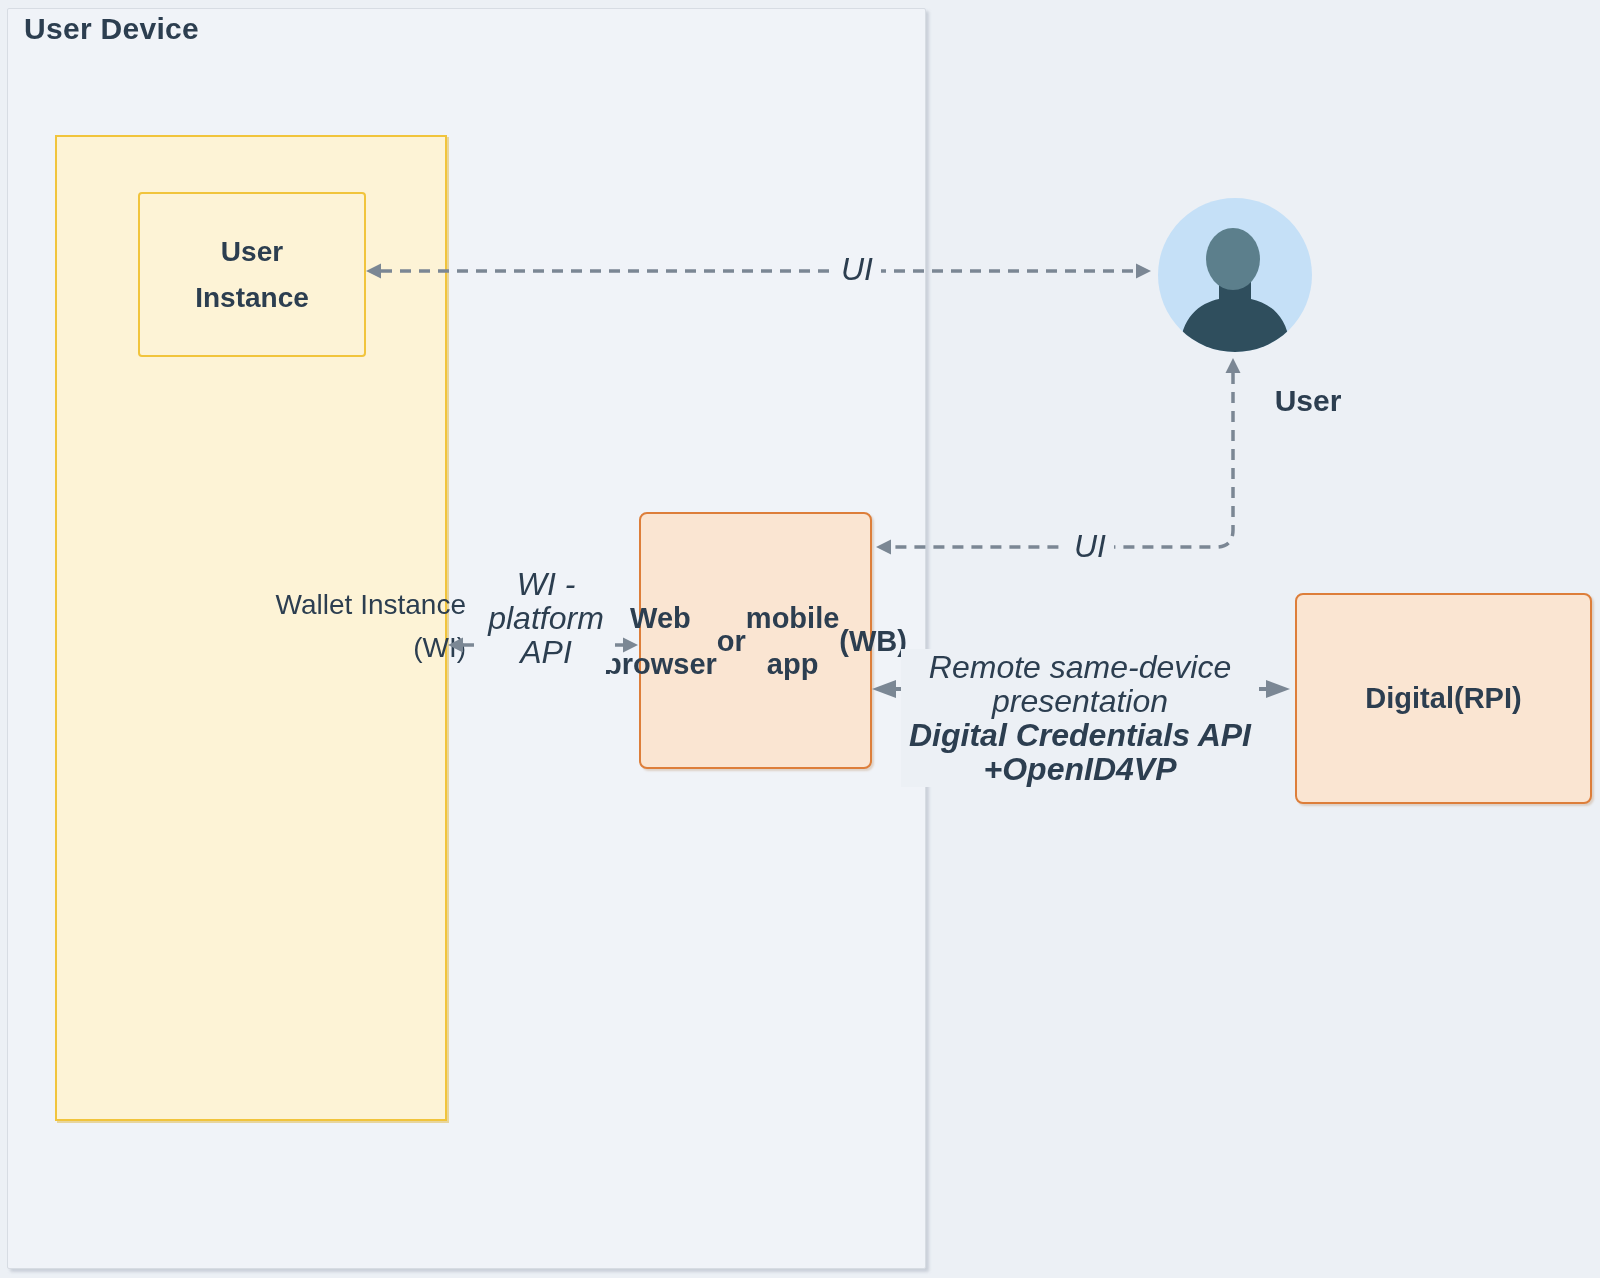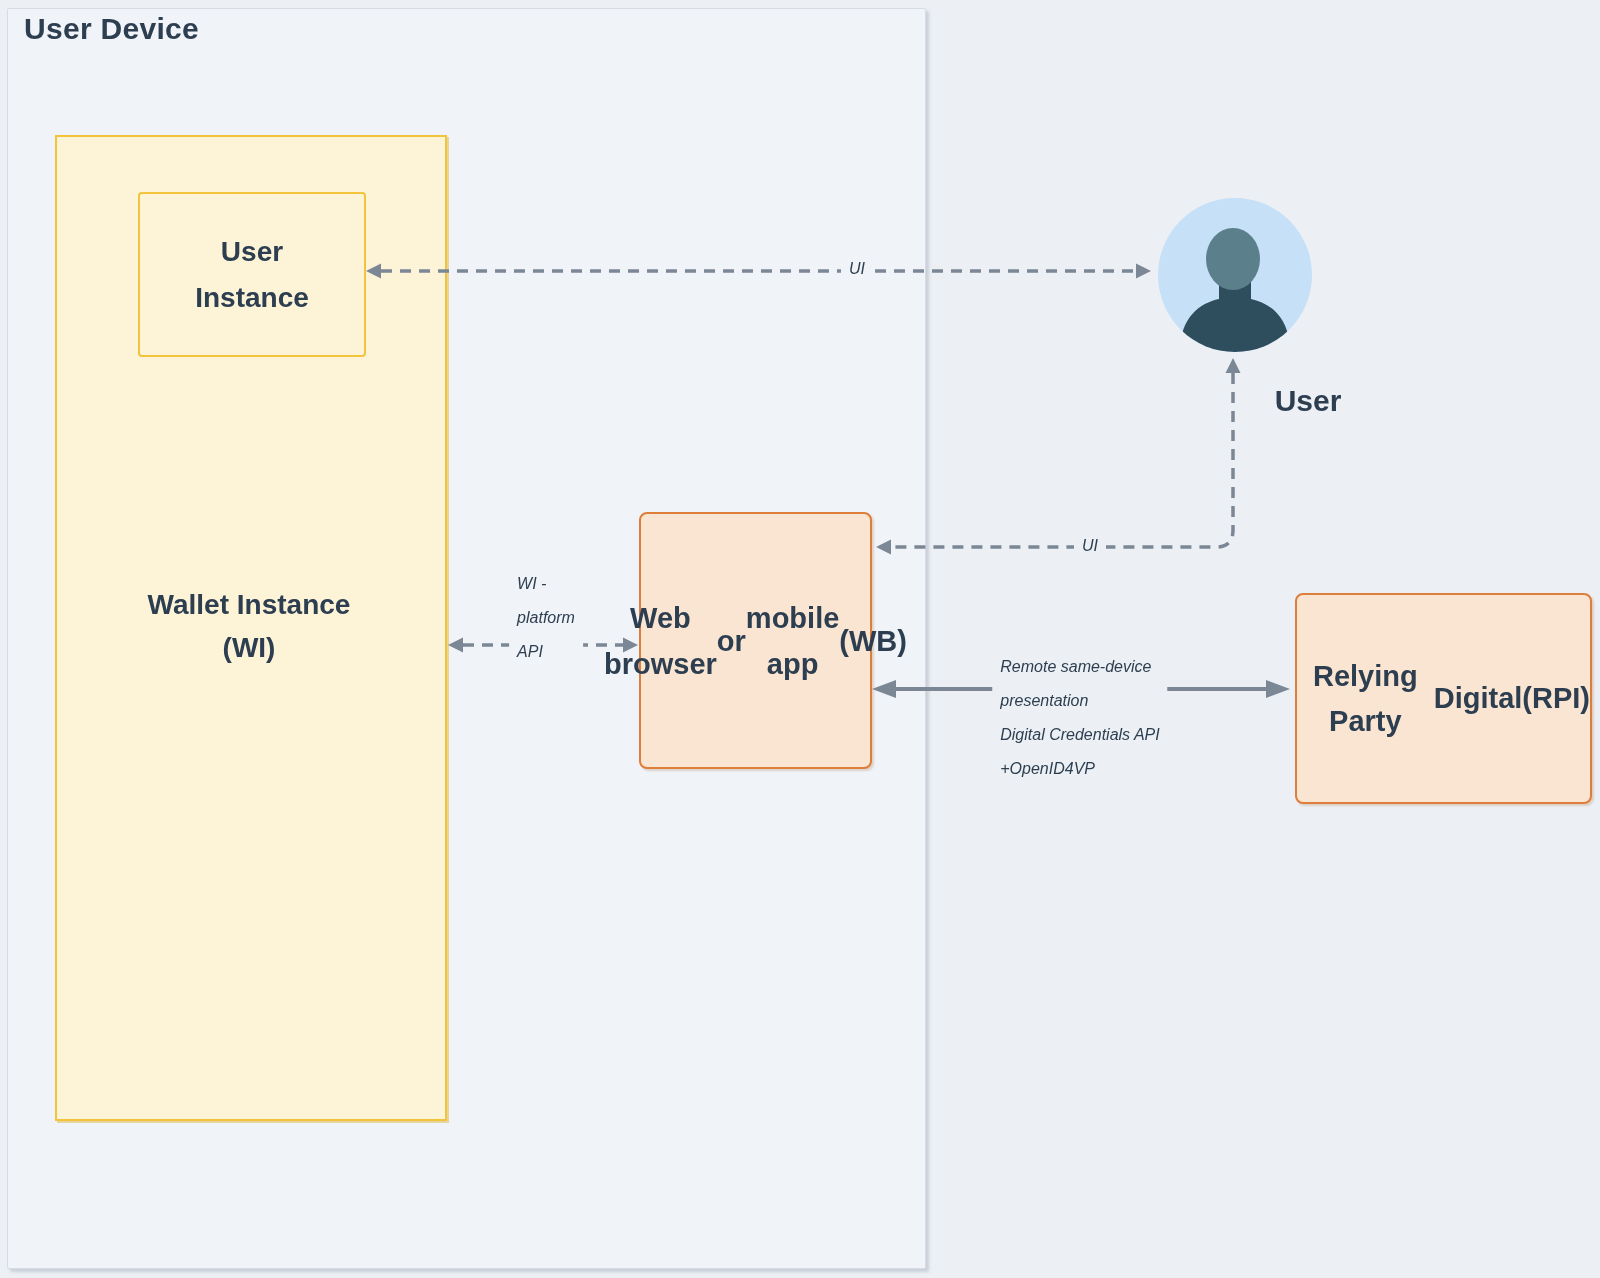--- a/index.html
+++ b/index.html
@@ -30,22 +30,23 @@
   
   .wallet-box{
     left:55px;top:135px;width:388px;height:982px;
     background:var(--yellow-fill,#fdf3d6);
     border:2px solid var(--yellow-border,#f1c43c);
     box-shadow:2px 2px 0 rgba(222,178,44,.45);
     z-index:5;
   }
   .wallet-label{
     left:55px;top:583px;width:388px;
-    text-align:center;font-size:28px;font-weight:700;line-height:43px;
+    text-align:right;font-size:28px;font-weight:400;line-height:43px;
     z-index:6;
+    padding-left:23px;
   }
   .ui-box{
     left:138px;top:192px;width:224px;height:161px;
     background:var(--yellow-fill,#fdf3d6);
     border:2px solid var(--yellow-border,#f1c43c);
     border-radius:4px;
     display:flex;flex-direction:column;justify-content:center;align-items:center;
     font-size:28px;font-weight:700;line-height:46px;text-align:center;
     z-index:6;
   }
@@ -70,32 +71,32 @@
     font-size:30px;font-weight:700;text-align:center;
     z-index:6;
   }
 
   
   .edges{left:0;top:0;width:1600px;height:1278px;z-index:20;pointer-events:none;}
 
   
   .edge-label{
     transform:translate(-50%,-50%);
-    font-size:16px;font-style:italic;line-height:34px;
-    white-space:nowrap;
+    font-size:32px;font-style:italic;line-height:34px;
+    text-align:center;white-space:nowrap;
     padding:1px 8px;
     z-index:30;
   }
   .bg-ud{background:var(--ud-fill,#f0f3f8);}
   .bg-page{background:var(--page-bg,#ecf0f5);}
   .lbl-ui-top{left:857px;top:269px;}
   .lbl-ui-right{left:1090px;top:546px;}
   .lbl-wi-platform{left:546px;top:618px;}
   .lbl-presentation{left:1080px;top:718px;}
-  .bold-line{font-weight:400;}
+  .bold-line{font-weight:700;}
 </style>
 </head>
 <body>
 
 <div class="abs user-device"></div>
 <div class="abs ud-title">User Device</div>
 
 <div class="abs wallet-box"></div>
 <div class="abs wallet-label">
   <span>Wallet Instance</span><br>
@@ -108,21 +109,20 @@
 </div>
 
 <div class="abs orange-box wb-box">
   <span>Web browser</span>
   <span>or</span>
   <span>mobile app</span>
   <span>(WB)</span>
 </div>
 
 <div class="abs orange-box rpi-box">
-  <span>Relying Party</span>
   <span>Digital</span>
   <span>(RPI)</span>
 </div>
 
 <div class="abs avatar">
   <svg width="154" height="154" viewBox="0 0 154 154">
     <defs>
       <clipPath id="avclip">
           <circle cx="77" cy="77" r="77"></circle>
         </clipPath>

